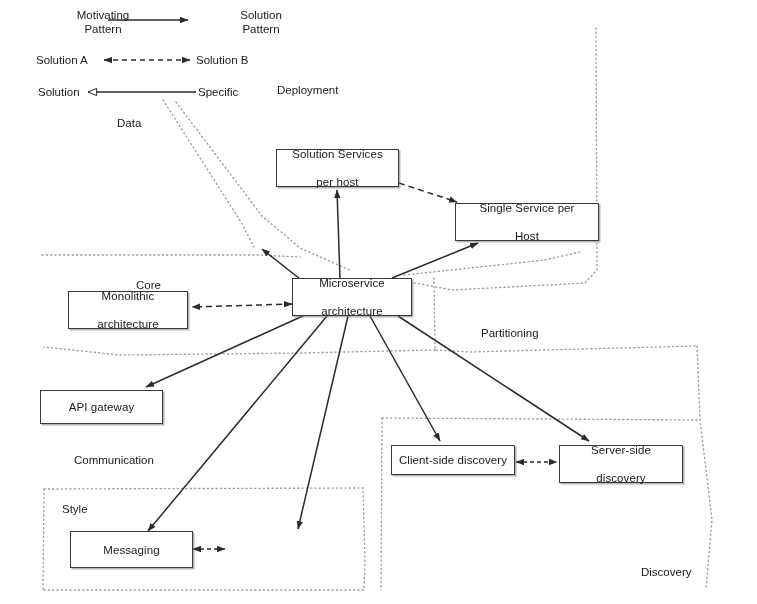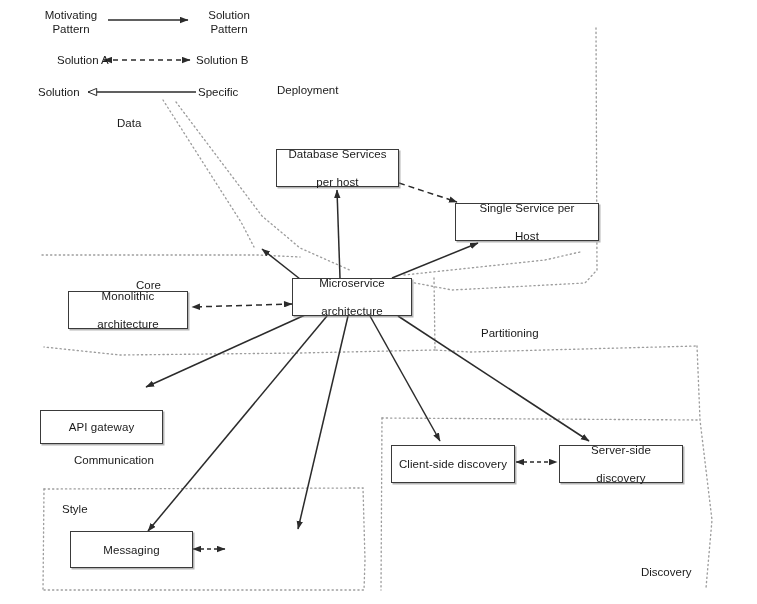--- a/index.html
+++ b/index.html
@@ -47,21 +47,21 @@
     color: #1a1a1a;
     white-space: nowrap;
   }
   .legend-label {
     position: absolute;
     font-size: 11.5px;
     line-height: 14px;
     color: #1a1a1a;
     white-space: nowrap;
   }
-  .legend-label.center { text-align: center; }
+  .legend-label.center { text-align: center; margin-left: 32px; }
 </style>
 </head>
 <body>
 
 <div id="canvas">
 
   <svg class="layer" viewBox="0 0 757 604">
     <defs>
       <marker id="arrow-solid" markerWidth="9" markerHeight="9" refX="8" refY="3.2" orient="auto" markerUnits="userSpaceOnUse">
         <path d="M0,0 L8.5,3.2 L0,6.4 z" fill="#2b2b2b"></path>
@@ -134,37 +134,37 @@
 
   <div class="legend-label center" style="left:38px; top:8px; width:66px;">
     <div>Motivating</div>
     <div>Pattern</div>
   </div>
   <div class="legend-label center" style="left:196px; top:8px; width:66px;">
     <div>Solution</div>
     <div>Pattern</div>
   </div>
 
-  <div class="legend-label" style="left:36px; top:53px;margin-left:21px;">Solution A</div>
+  <div class="legend-label" style="left:36px; top:53px;">Solution A</div>
   <div class="legend-label" style="left:196px; top:53px;">Solution B</div>
 
   <div class="legend-label" style="left:38px; top:85px;">Solution</div>
   <div class="legend-label" style="left:198px; top:85px;">Specific</div>
 
   <div class="zone-label" style="left:117px; top:117px;">Data</div>
   <div class="zone-label" style="left:277px; top:84px;">Deployment</div>
   <div class="zone-label" style="left:136px; top:279px;">Core</div>
   <div class="zone-label" style="left:481px; top:327px;">Partitioning</div>
   <div class="zone-label" style="left:74px; top:454px;">Communication</div>
   <div class="zone-label" style="left:62px; top:503px;">Style</div>
   <div class="zone-label" style="left:641px; top:566px;">Discovery</div>
 
   <div class="node" style="left:276px; top:149px; width:123px; height:38px;">
     <span>
-      <span>Database Services</span><br>
+      <span>Solution Services</span><br>
       <span>per host</span>
     </span>
   </div>
 
   <div class="node" style="left:455px; top:203px; width:144px; height:38px;">
     <span>
       <span>Single Service per</span><br>
       <span>Host</span>
     </span>
   </div>
@@ -177,30 +177,30 @@
     </span>
   </div>
 
   <div class="node" style="left:68px; top:291px; width:120px; height:38px;">
     <span>
       <span>Monolithic</span><br>
       <span>architecture</span>
     </span>
   </div>
 
-  <div class="node" style="left:40px; top:410px; width:123px; height:34px;">
+  <div class="node" style="left:40px; top:390px; width:123px; height:34px;">
     <span>API gateway</span>
   </div>
 
   <div class="node" style="left:70px; top:531px; width:123px; height:37px;">
     <span>Messaging</span>
   </div>
 
 
-  <div class="node" style="left:391px; top:445px; width:124px; height:38px;">
+  <div class="node" style="left:391px; top:445px; width:124px; height:30px;">
     <span>Client-side discovery</span>
   </div>
 
   <div class="node" style="left:559px; top:445px; width:124px; height:38px;">
     <span>
       <span>Server-side</span><br>
       <span>discovery</span>
     </span>
   </div>
 

